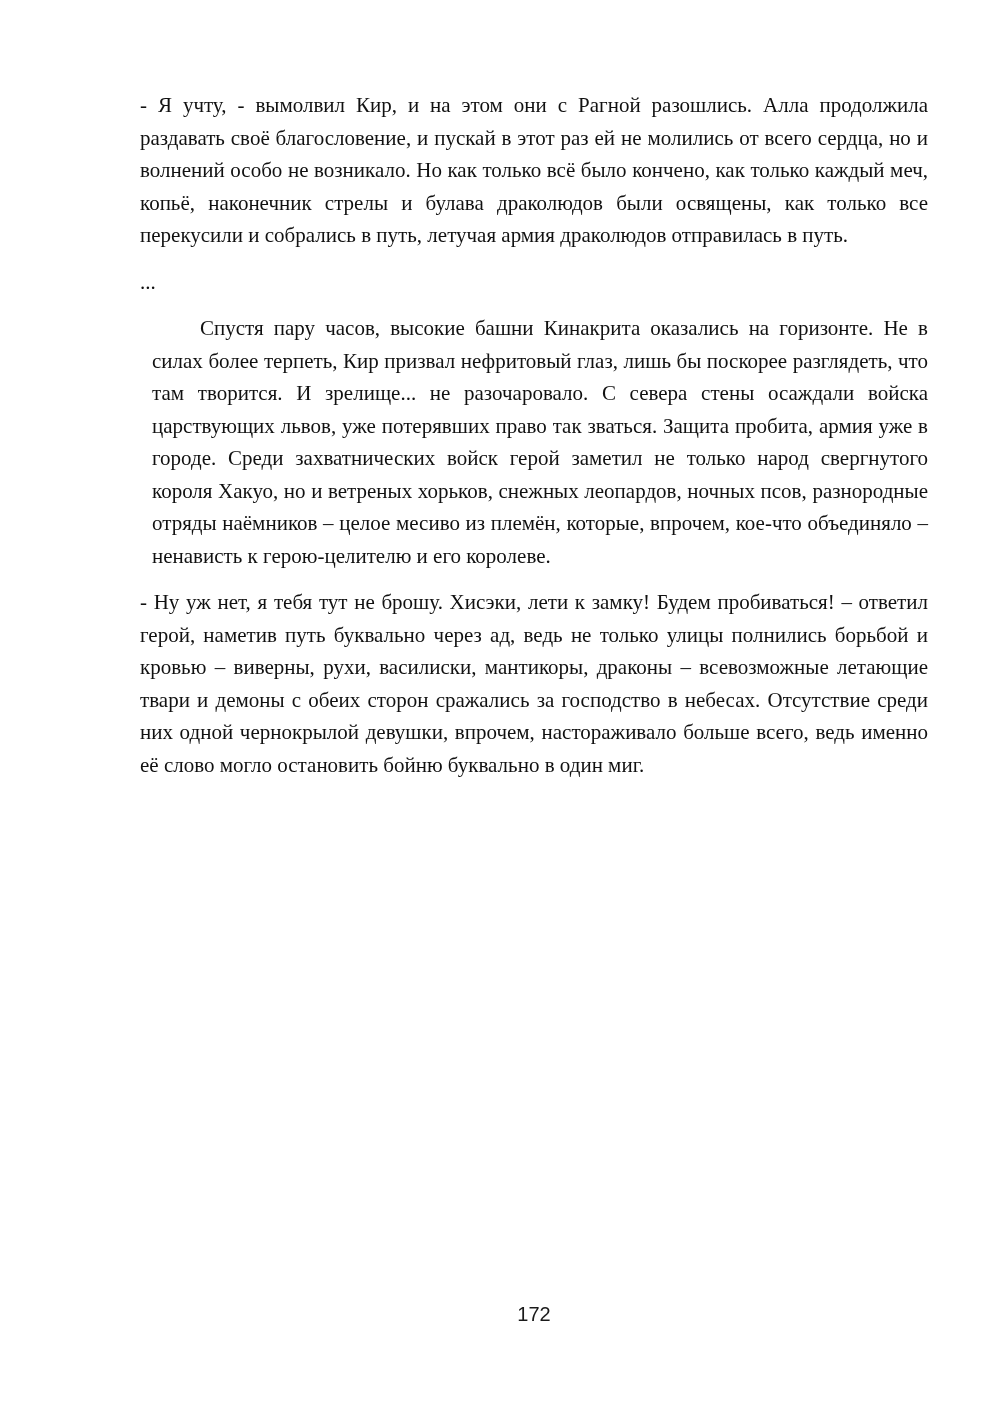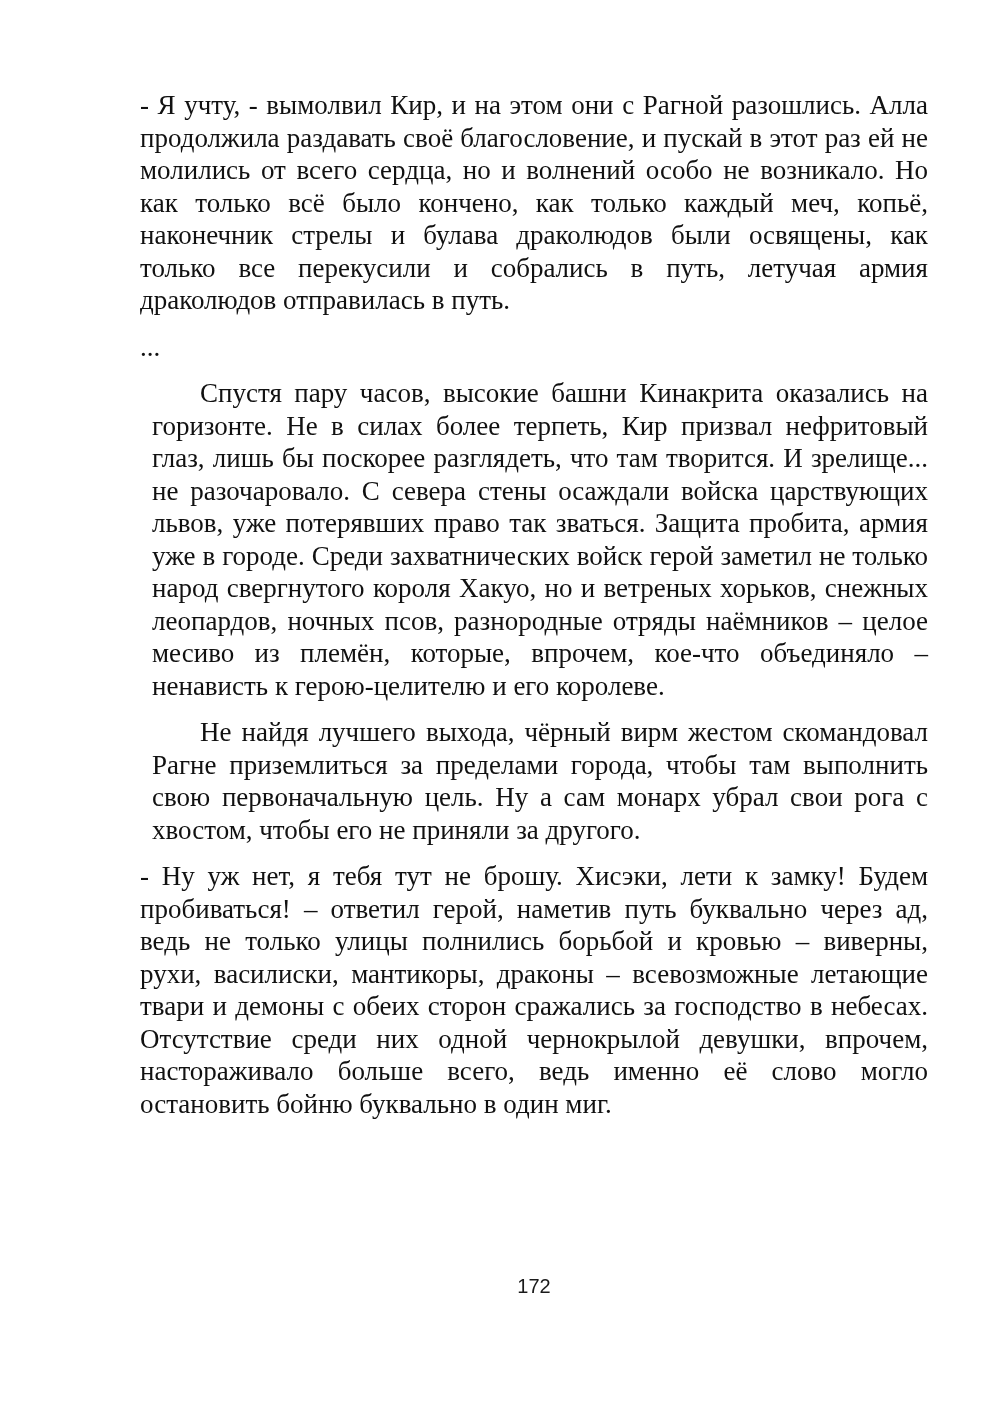--- a/index.html
+++ b/index.html
@@ -14,53 +14,52 @@
     background: #ffffff;
     overflow: hidden;
     font-family: "Liberation Serif", "DejaVu Serif", serif;
     color: #111111;
   }
   .text-body {
     position: absolute;
     left: 140px;
     top: 89px;
     width: 788px;
-    font-size: 27px;
+    font-size: 21px;
     line-height: 32.5px;
   }
   .para {
     margin: 0 0 14px 0;
     text-align: justify;
   }
   .para.indented {
     text-indent: 48px;
     margin-left: 12px;
   }
   .para.dialogue {
     text-indent: 0;
   }
   .para.separator {
     text-align: left;
   }
   .page-number {
     position: absolute;
     left: 140px;
     width: 788px;
-    top: 1275px;
+    top: 1303px;
     text-align: center;
     font-family: "Liberation Sans", "DejaVu Sans", sans-serif;
     font-size: 20px;
     color: #1a1a1a;
   }
 </style>
 </head>
 <body>
 
 <div class="page">
   <div class="text-body">
       <p class="para dialogue">- Я учту, - вымолвил Кир, и на этом они с Рагной разошлись. Алла продолжила раздавать своё благословение, и пускай в этот раз ей не молились от всего сердца, но и волнений особо не возникало. Но как только всё было кончено, как только каждый меч, копьё, наконечник стрелы и булава драколюдов были освящены, как только все перекусили и собрались в путь, летучая армия драколюдов отправилась в путь.</p>
       <p class="para separator">...</p>
       <p class="para indented">Спустя пару часов, высокие башни Кинакрита оказались на горизонте. Не в силах более терпеть, Кир призвал нефритовый глаз, лишь бы поскорее разглядеть, что там творится. И зрелище... не разочаровало. С севера стены осаждали войска царствующих львов, уже потерявших право так зваться. Защита пробита, армия уже в городе. Среди захватнических войск герой заметил не только народ свергнутого короля Хакуо, но и ветреных хорьков, снежных леопардов, ночных псов, разнородные отряды наёмников – целое месиво из племён, которые, впрочем, кое-что объединяло – ненависть к герою-целителю и его королеве.</p>
-      <p class="para indented">Не найдя лучшего выхода, чёрный вирм жестом скомандовал Рагне приземлиться за пределами города, чтобы там выполнить свою первоначальную цель. Ну а сам монарх убрал свои рога с хвостом, чтобы его не приняли за другого.</p>
       <p class="para dialogue">- Ну уж нет, я тебя тут не брошу. Хисэки, лети к замку! Будем пробиваться! – ответил герой, наметив путь буквально через ад, ведь не только улицы полнились борьбой и кровью – виверны, рухи, василиски, мантикоры, драконы – всевозможные летающие твари и демоны с обеих сторон сражались за господство в небесах. Отсутствие среди них одной чернокрылой девушки, впрочем, настораживало больше всего, ведь именно её слово могло остановить бойню буквально в один миг.</p>
     </div>
   <div class="page-number">172</div>
 </div>
 
 </body></html>

